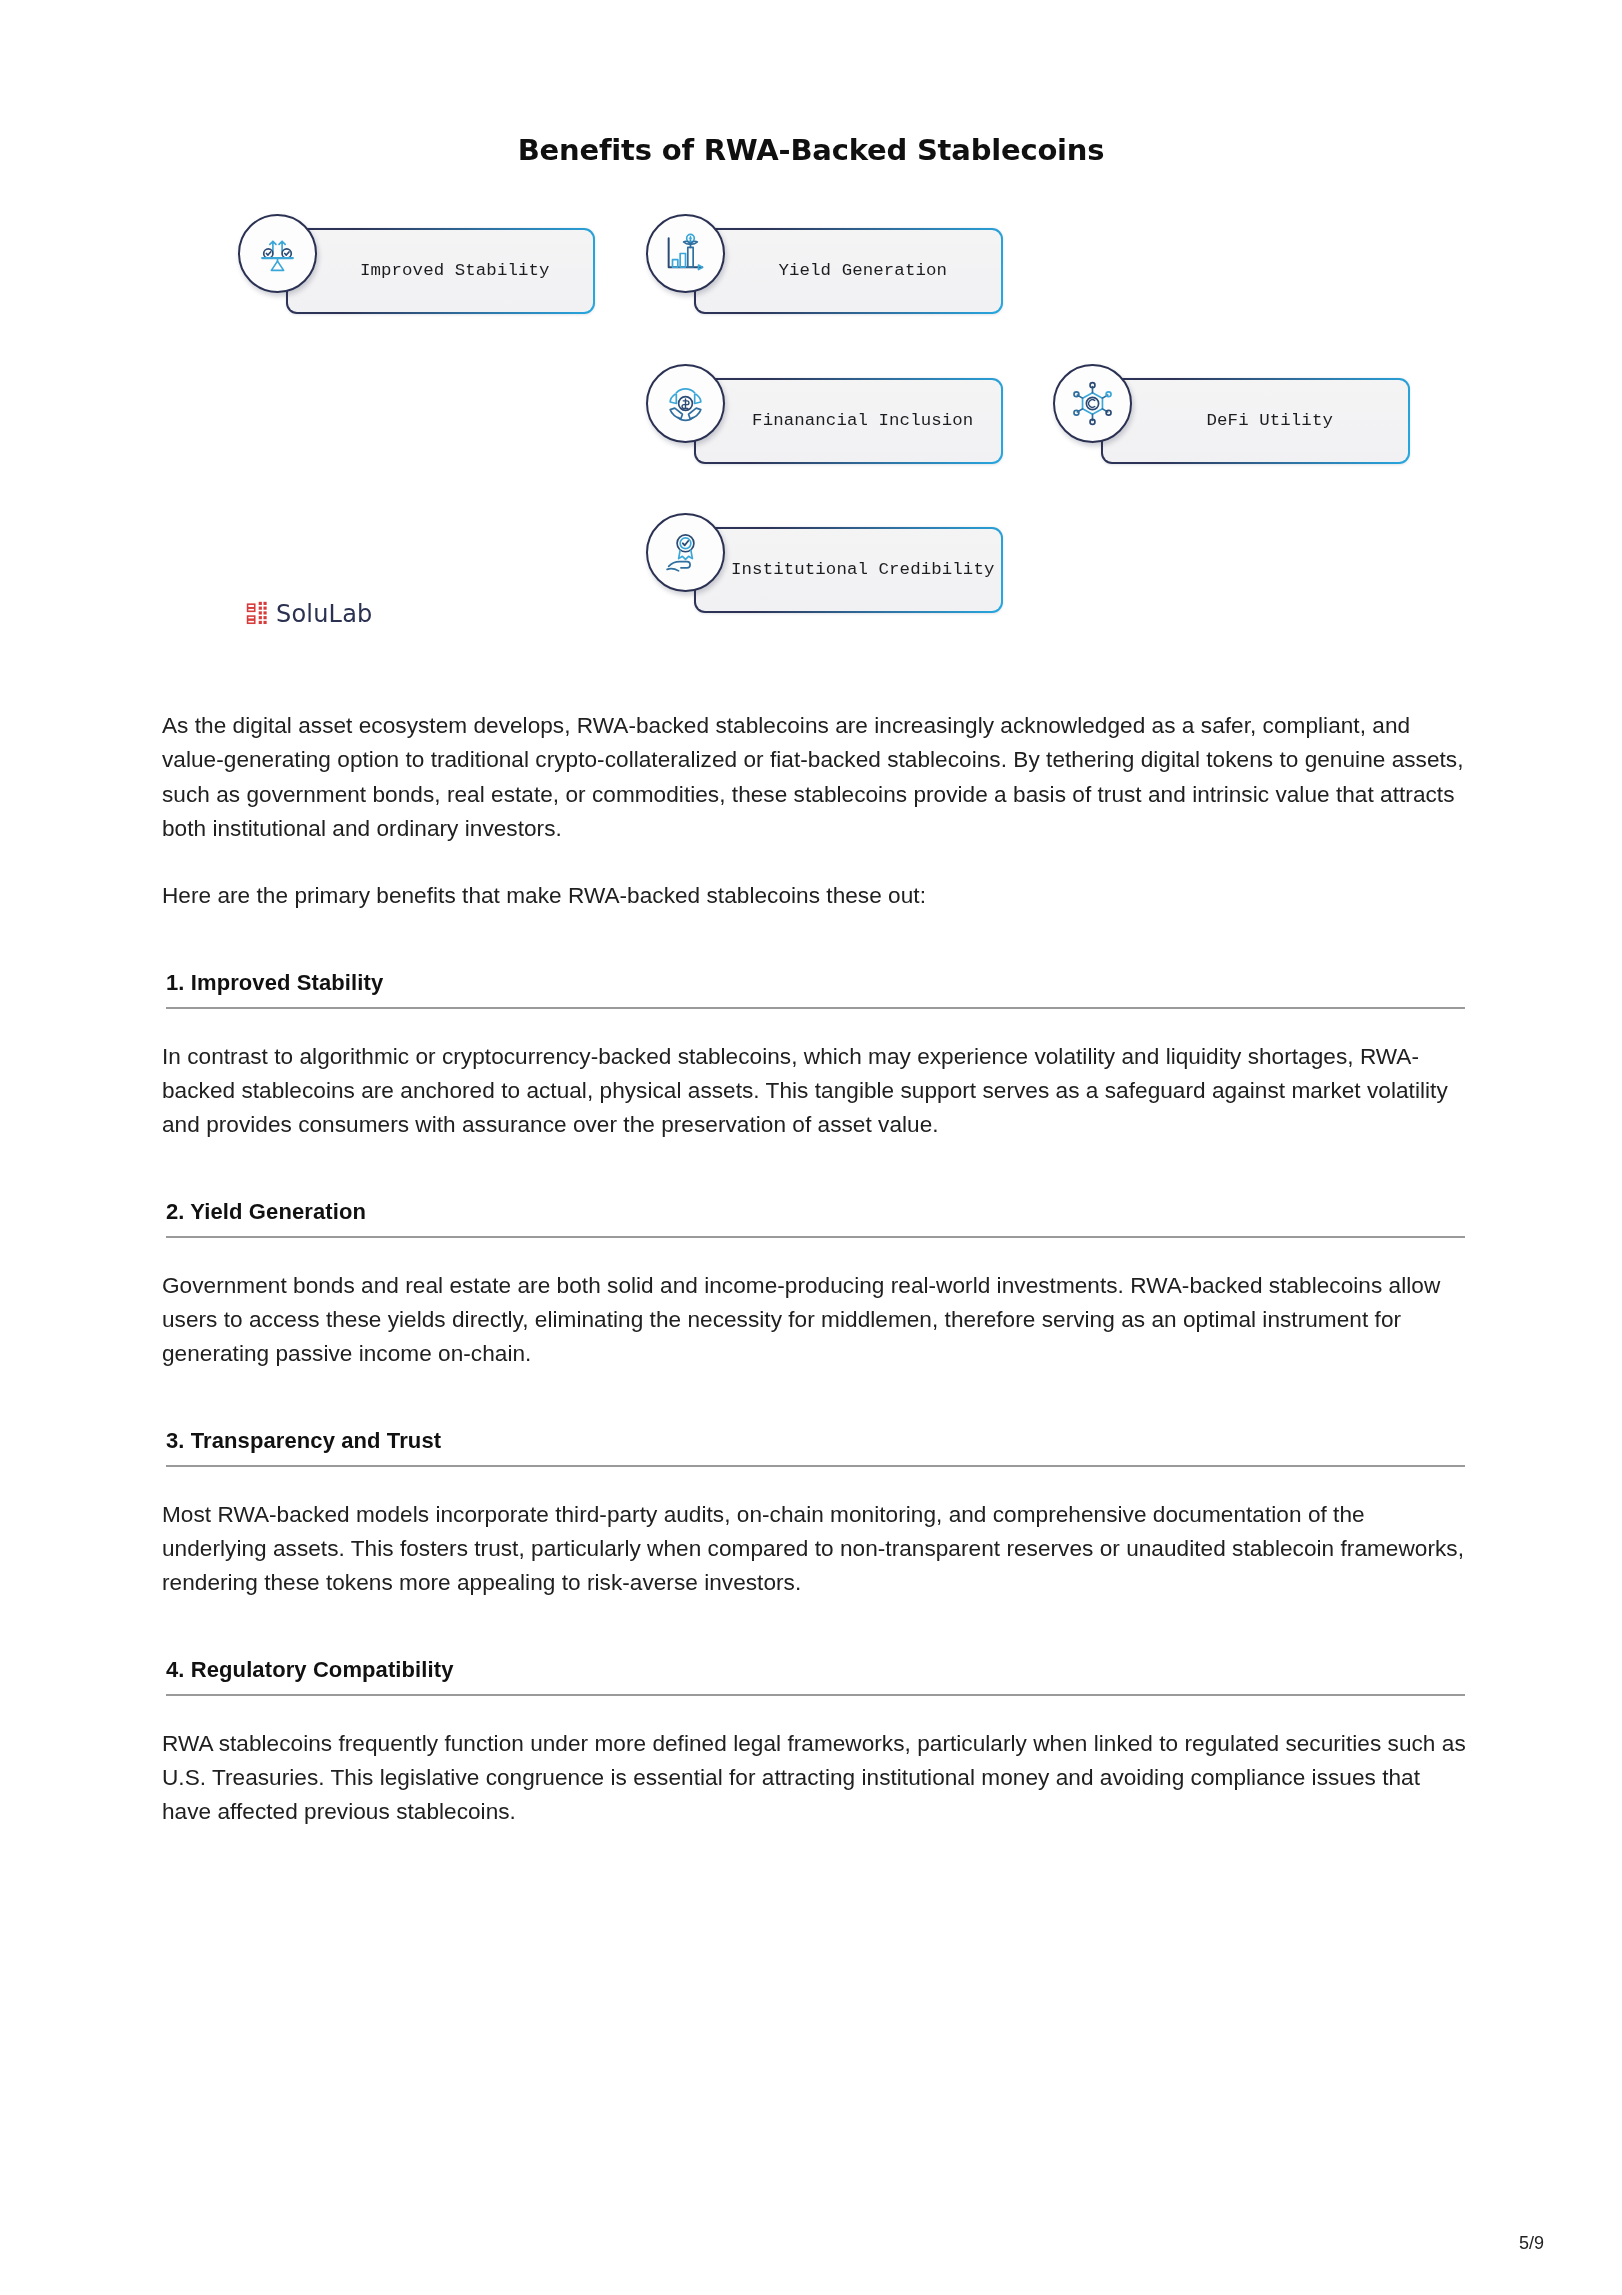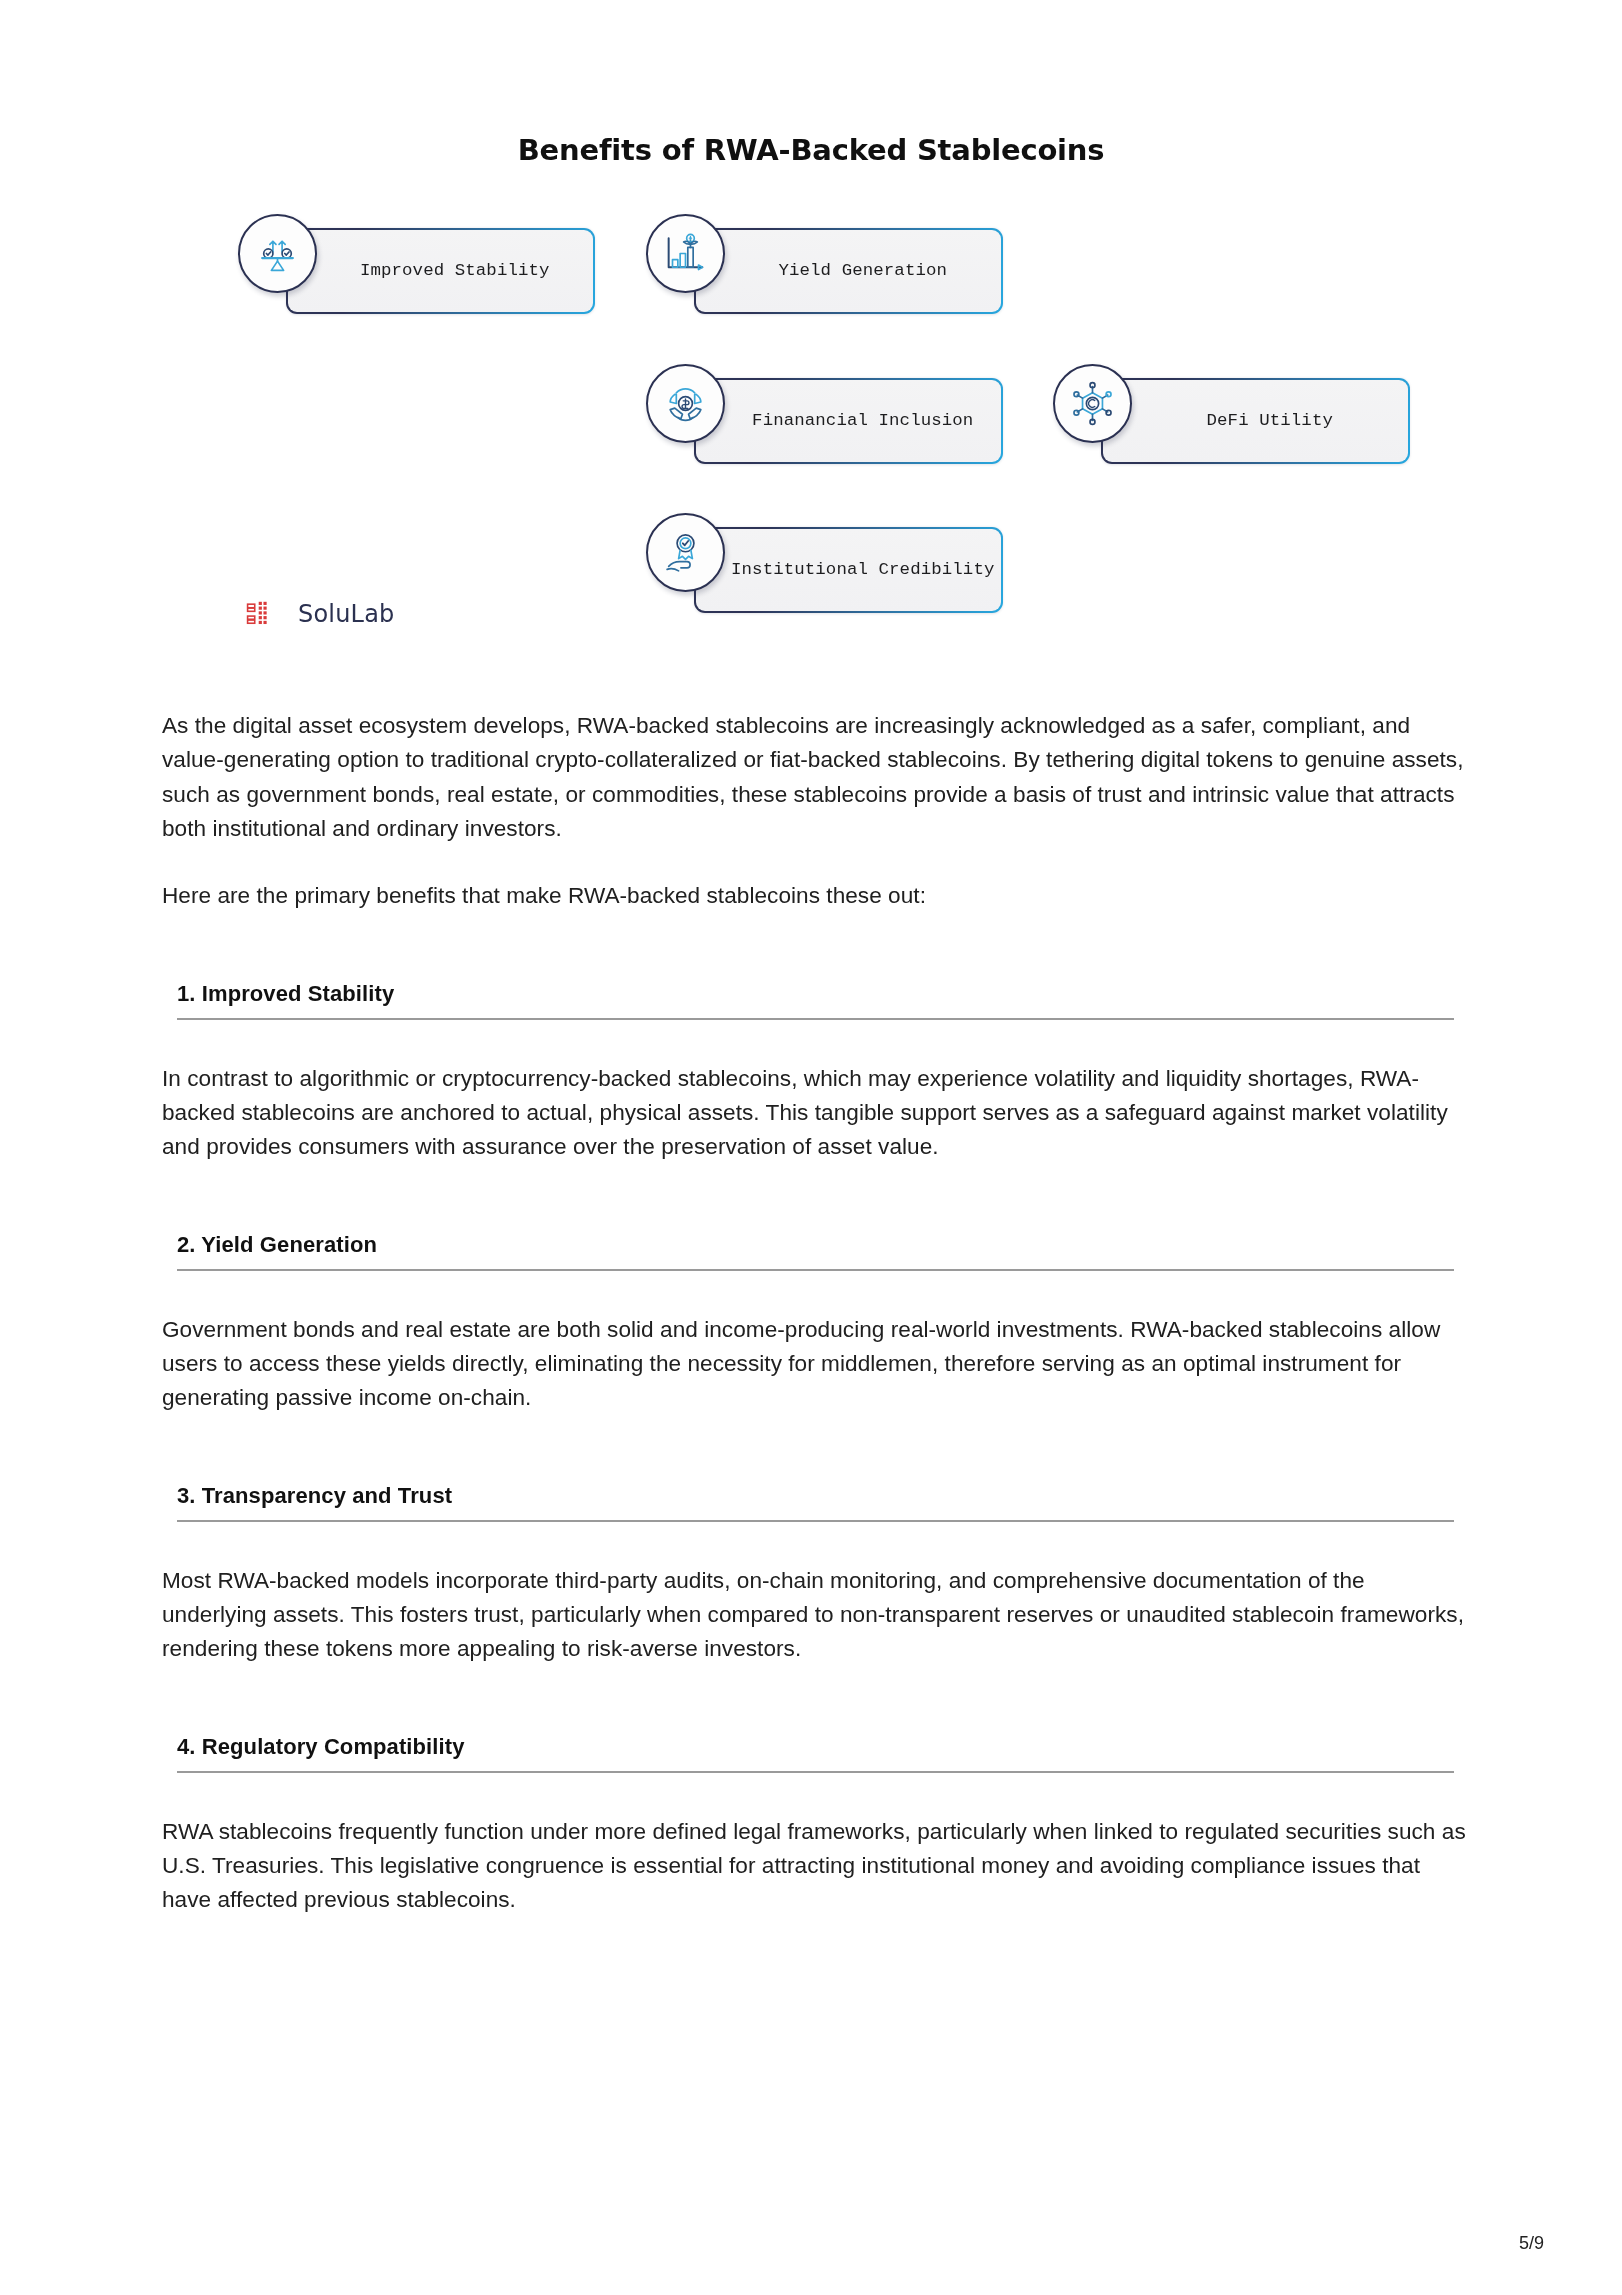--- a/index.html
+++ b/index.html
@@ -94,21 +94,21 @@
   }
   .card-circle svg { display:block; }
 
   
   .solulab {
     position: absolute;
     left: 246px;
     top: 600px;
     display: flex;
     align-items: center;
-    gap: 25px;
+    gap: 3px;
     text-align: center;
   }
   .solulab-mark {
     width: 27px;
     height: 27px;
     display: block;
   }
   .solulab-word {
     font-size: 24px;
     color: #2b3150;
@@ -124,21 +124,21 @@
     width: 1307px;
   }
   p.body-text {
     margin: 0 0 33px 0;
     font-size: 22.6px;
     line-height: 1.52;
     color: #202020;
     letter-spacing: 0.04px;
   }
   h2.section-heading {
-    margin: 15px;
+    margin: 4px;
     padding: 0 0 11px 0;
     font-size: 22px;
     font-weight: bold;
     color: #111111;
     letter-spacing: 0.1px;
     border-bottom: 2.4px solid #9a9a9a;
   }
   .section-gap { height: 27px; }
   .pre-heading-gap { height: 19px; }
 

